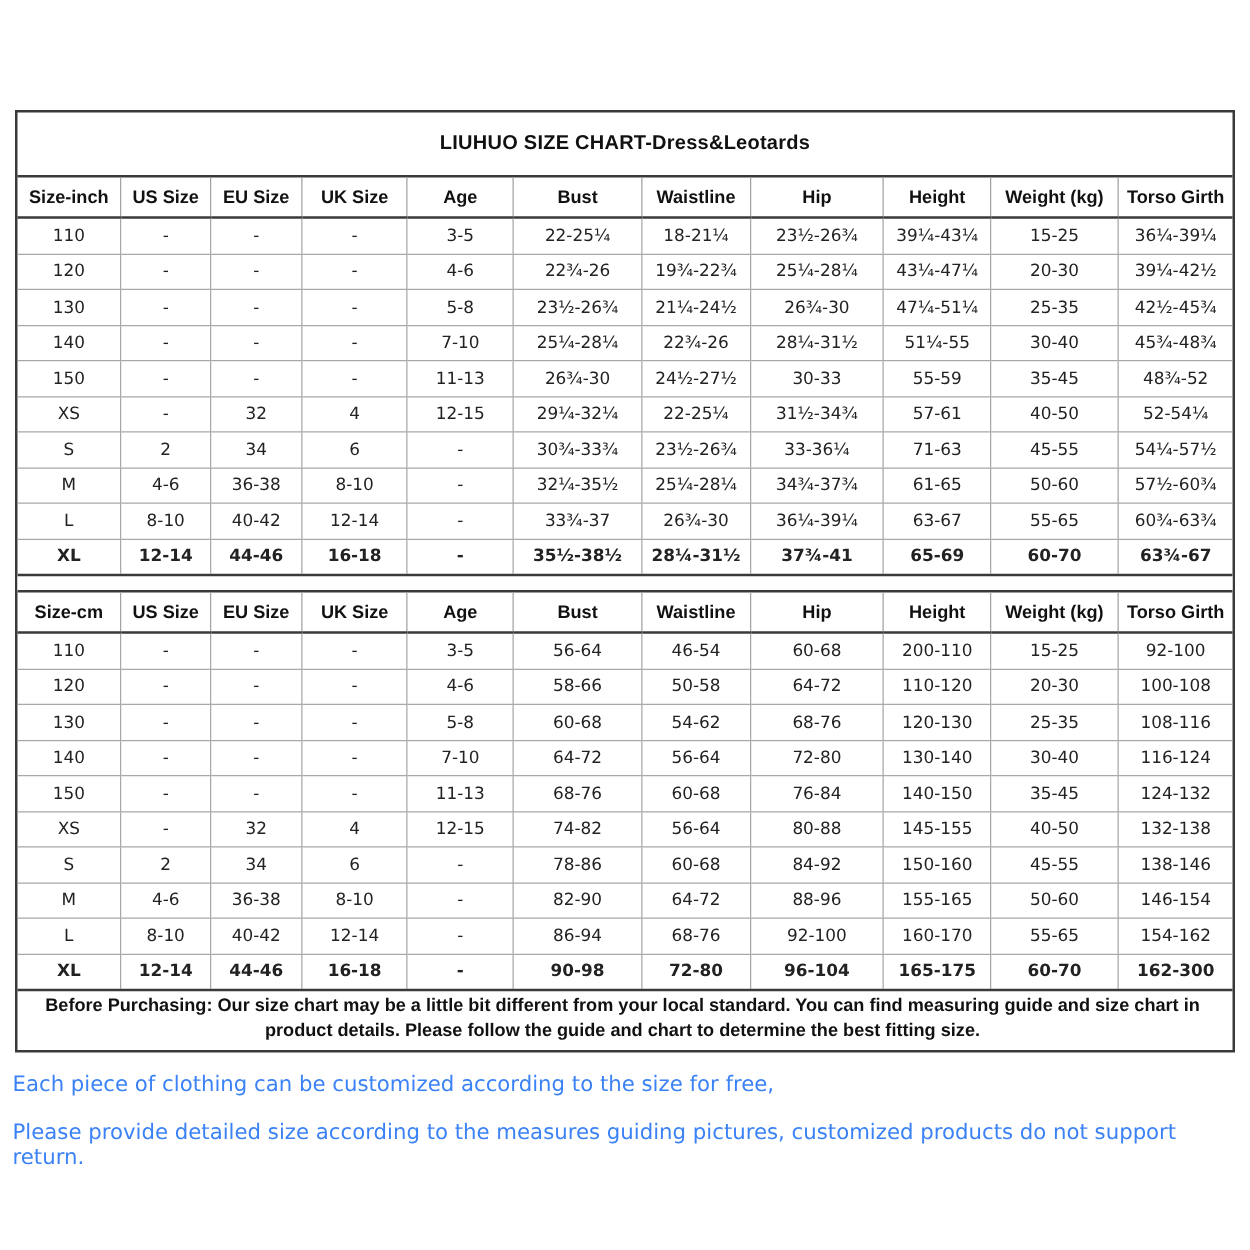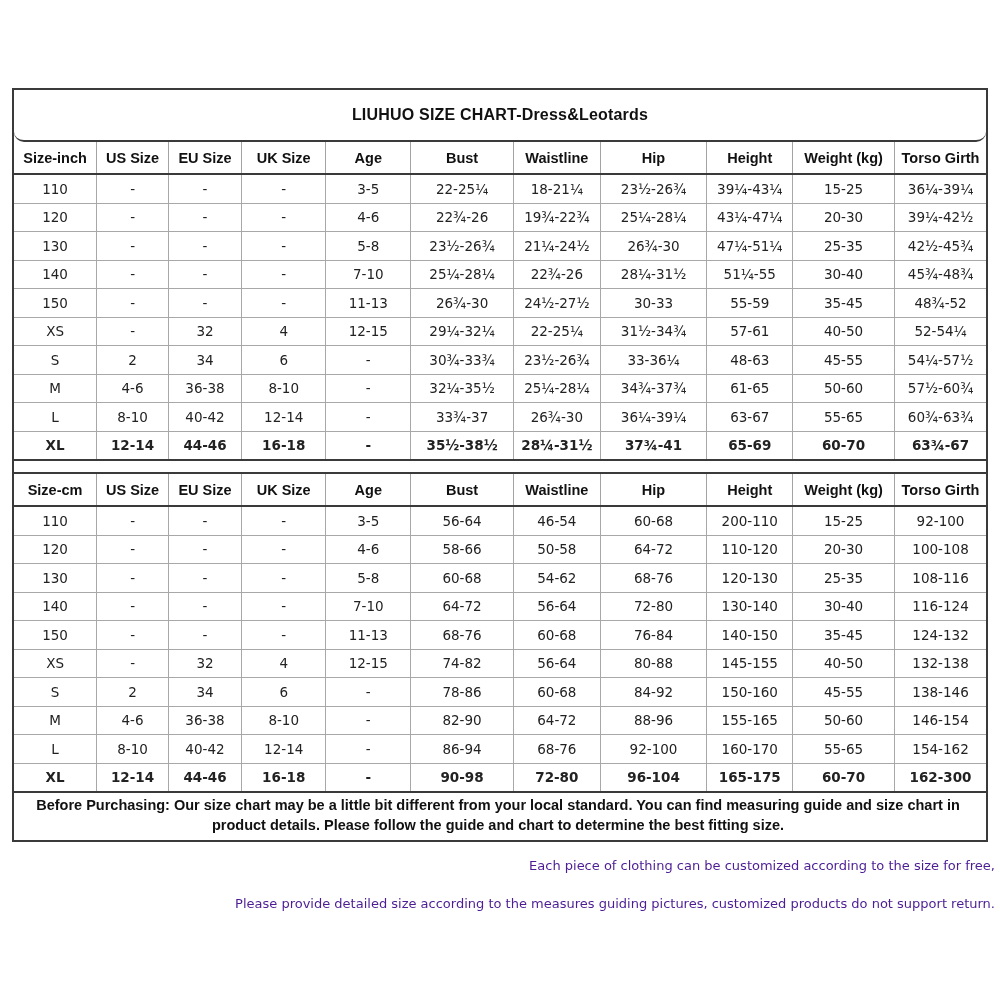--- a/index.html
+++ b/index.html
@@ -23,21 +23,20 @@
   .title-row {
     height: 50px;
     line-height: 50px;
     text-align: center;
     font-family: "Liberation Sans", sans-serif;
     font-weight: bold;
     font-size: 16px;
     letter-spacing: 0.2px;
     border-bottom: 2px solid #3a3a3a;
     color: #111111;
-    border-radius: 10px;
   }
   table.size-table {
     width: 100%;
     border-collapse: collapse;
     table-layout: fixed;
   }
   table.size-table th {
     font-family: "Liberation Sans", sans-serif;
     font-weight: bold;
     font-size: 14.5px;
@@ -76,23 +75,22 @@
     text-align: center;
     line-height: 1.4;
     padding: 2px 8px 4px 4px;
     color: #111111;
   }
   .footer-text {
     position: absolute;
     left: 10px;
     width: 985px;
     font-family: "DejaVu Sans", sans-serif;
-    font-size: 13px;
-    color: #4c1d95;
-    text-align: right;
+    font-size: 17px;
+    color: #3b82f6;
   }
   #footer-line1 { top: 858px; }
   #footer-line2 { top: 896px; }
   col.c0  { width: 8.5%; }
   col.c1  { width: 7.4%; }
   col.c2  { width: 7.5%; }
   col.c3  { width: 8.7%; }
   col.c4  { width: 8.7%; }
   col.c5  { width: 10.6%; }
   col.c6  { width: 8.9%; }
@@ -217,21 +215,21 @@
         </tr>
         <tr>
           <td>S</td>
           <td>2</td>
           <td>34</td>
           <td>6</td>
           <td>-</td>
           <td>30¾-33¾</td>
           <td>23½-26¾</td>
           <td>33-36¼</td>
-          <td>48-63</td>
+          <td>71-63</td>
           <td>45-55</td>
           <td>54¼-57½</td>
         </tr>
         <tr>
           <td>M</td>
           <td>4-6</td>
           <td>36-38</td>
           <td>8-10</td>
           <td>-</td>
           <td>32¼-35½</td>

